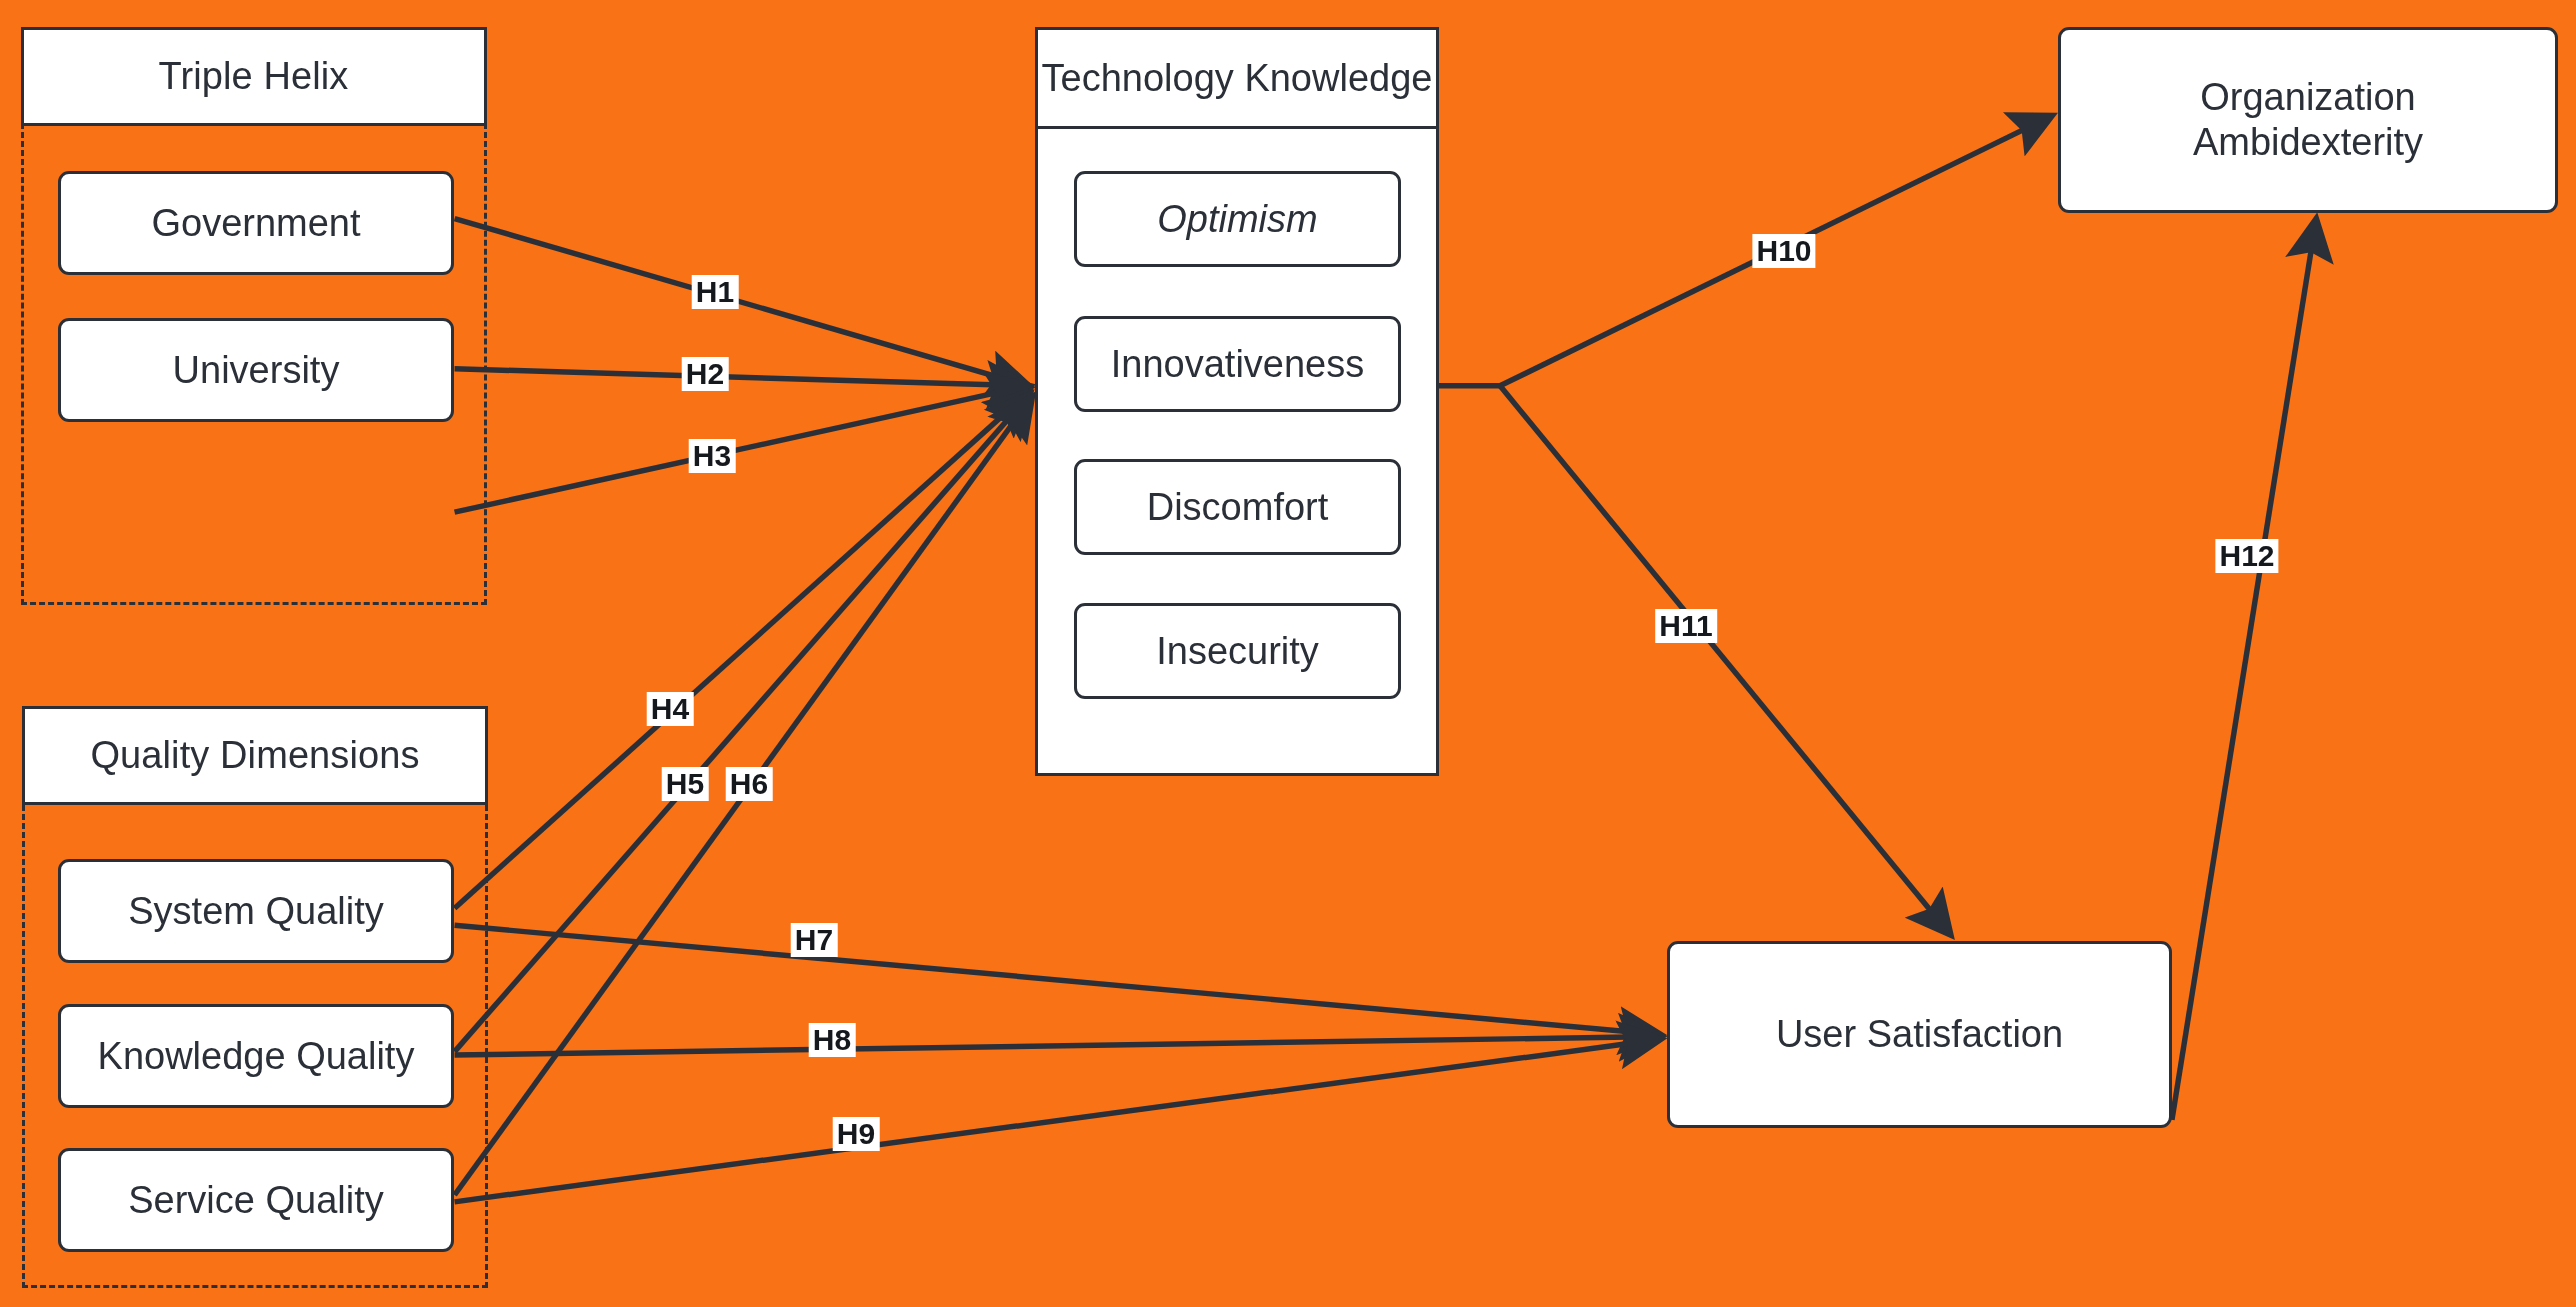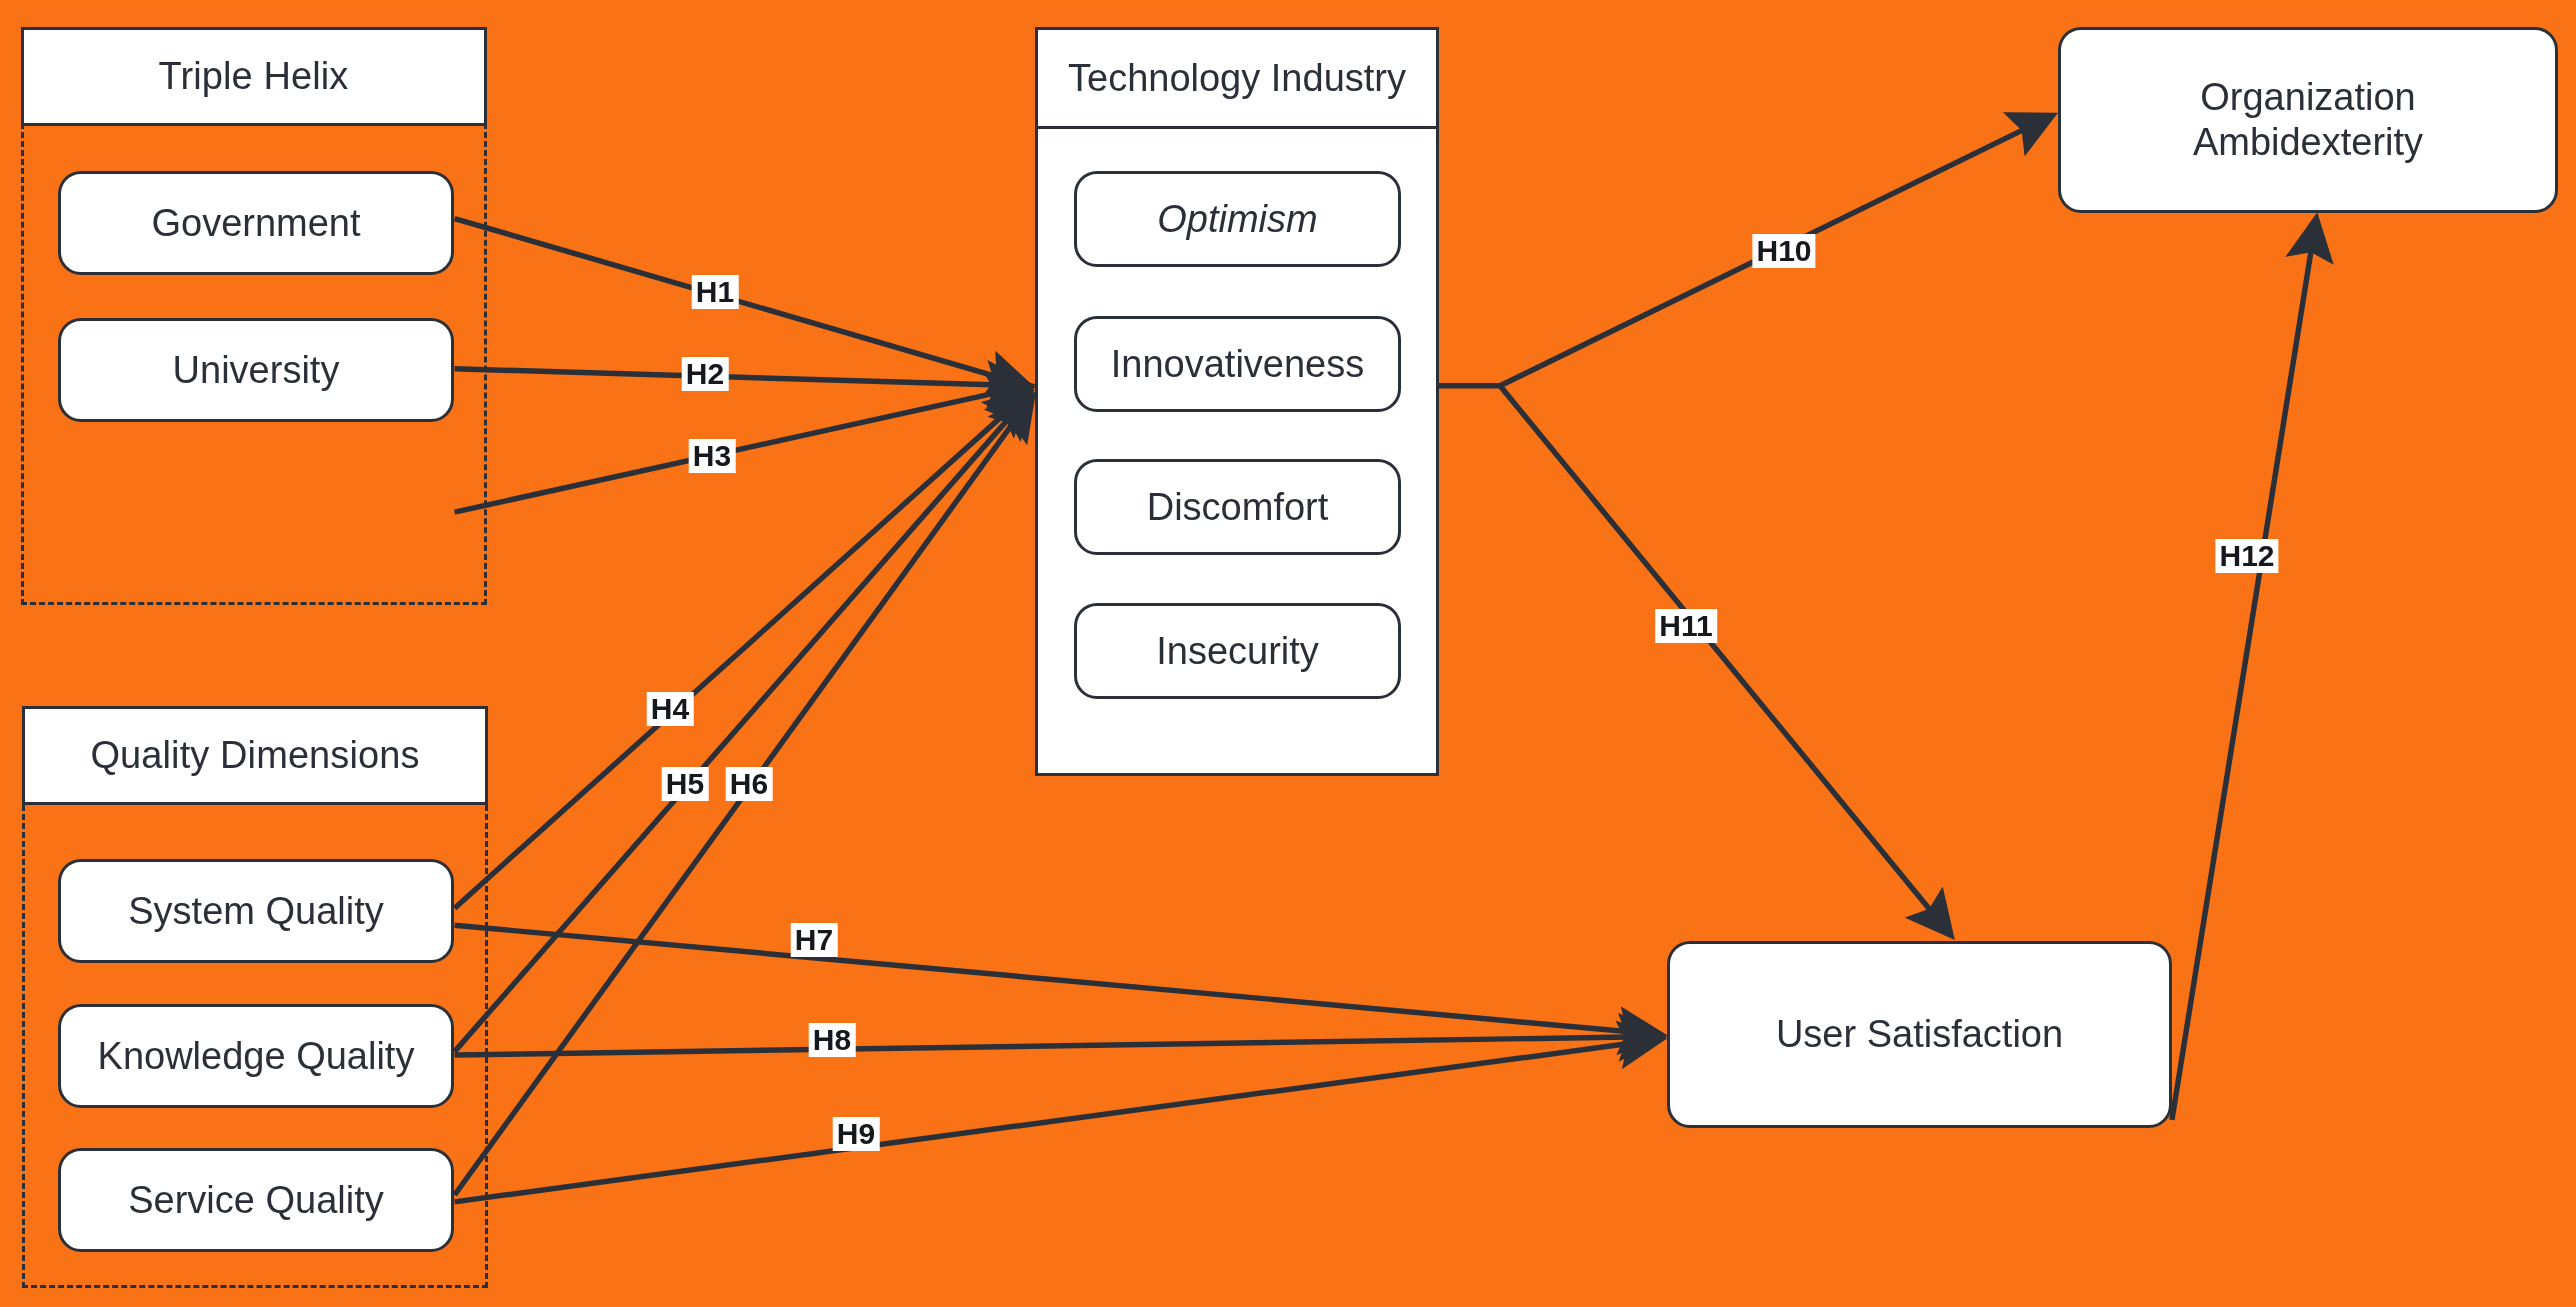--- a/index.html
+++ b/index.html
@@ -26,21 +26,21 @@
   .grp-dashed{
     position:absolute;
     border:3.4px dashed #2b3038;
     border-top:none;
     box-sizing:border-box;
     background:transparent;
   }
   .node{
     position:absolute;
     border:3.4px solid #2b3038;
-    border-radius:23px;
+    border-radius:11px;
     background:#ffffff;
     box-sizing:border-box;
     display:flex;align-items:center;justify-content:center;
     text-align:center;
   }
   .node span{font-size:38px;color:#2b3038;line-height:1.18;}
 
   .tr-outer{
     position:absolute;
     border:3.4px solid #2b3038;
@@ -130,21 +130,21 @@
   </div>
   <div class="node" style="left:58px;top:1004px;width:396px;height:104px;">
     <span>Knowledge Quality</span>
   </div>
   <div class="node" style="left:58px;top:1148px;width:396px;height:104px;">
     <span>Service Quality</span>
   </div>
 
   <div class="tr-outer" style="left:1035px;top:27px;width:404px;height:749px;">
     <div class="tr-title">
-      <span>Technology Industry</span>
+      <span>Technology Knowledge</span>
     </div>
   </div>
 
   <div class="node" style="left:1074px;top:171px;width:327px;height:96px;font-style:italic;">
     <span>Optimism</span>
   </div>
   <div class="node" style="left:1074px;top:316px;width:327px;height:96px;">
     <span>Innovativeness</span>
   </div>
   <div class="node" style="left:1074px;top:459px;width:327px;height:96px;">

